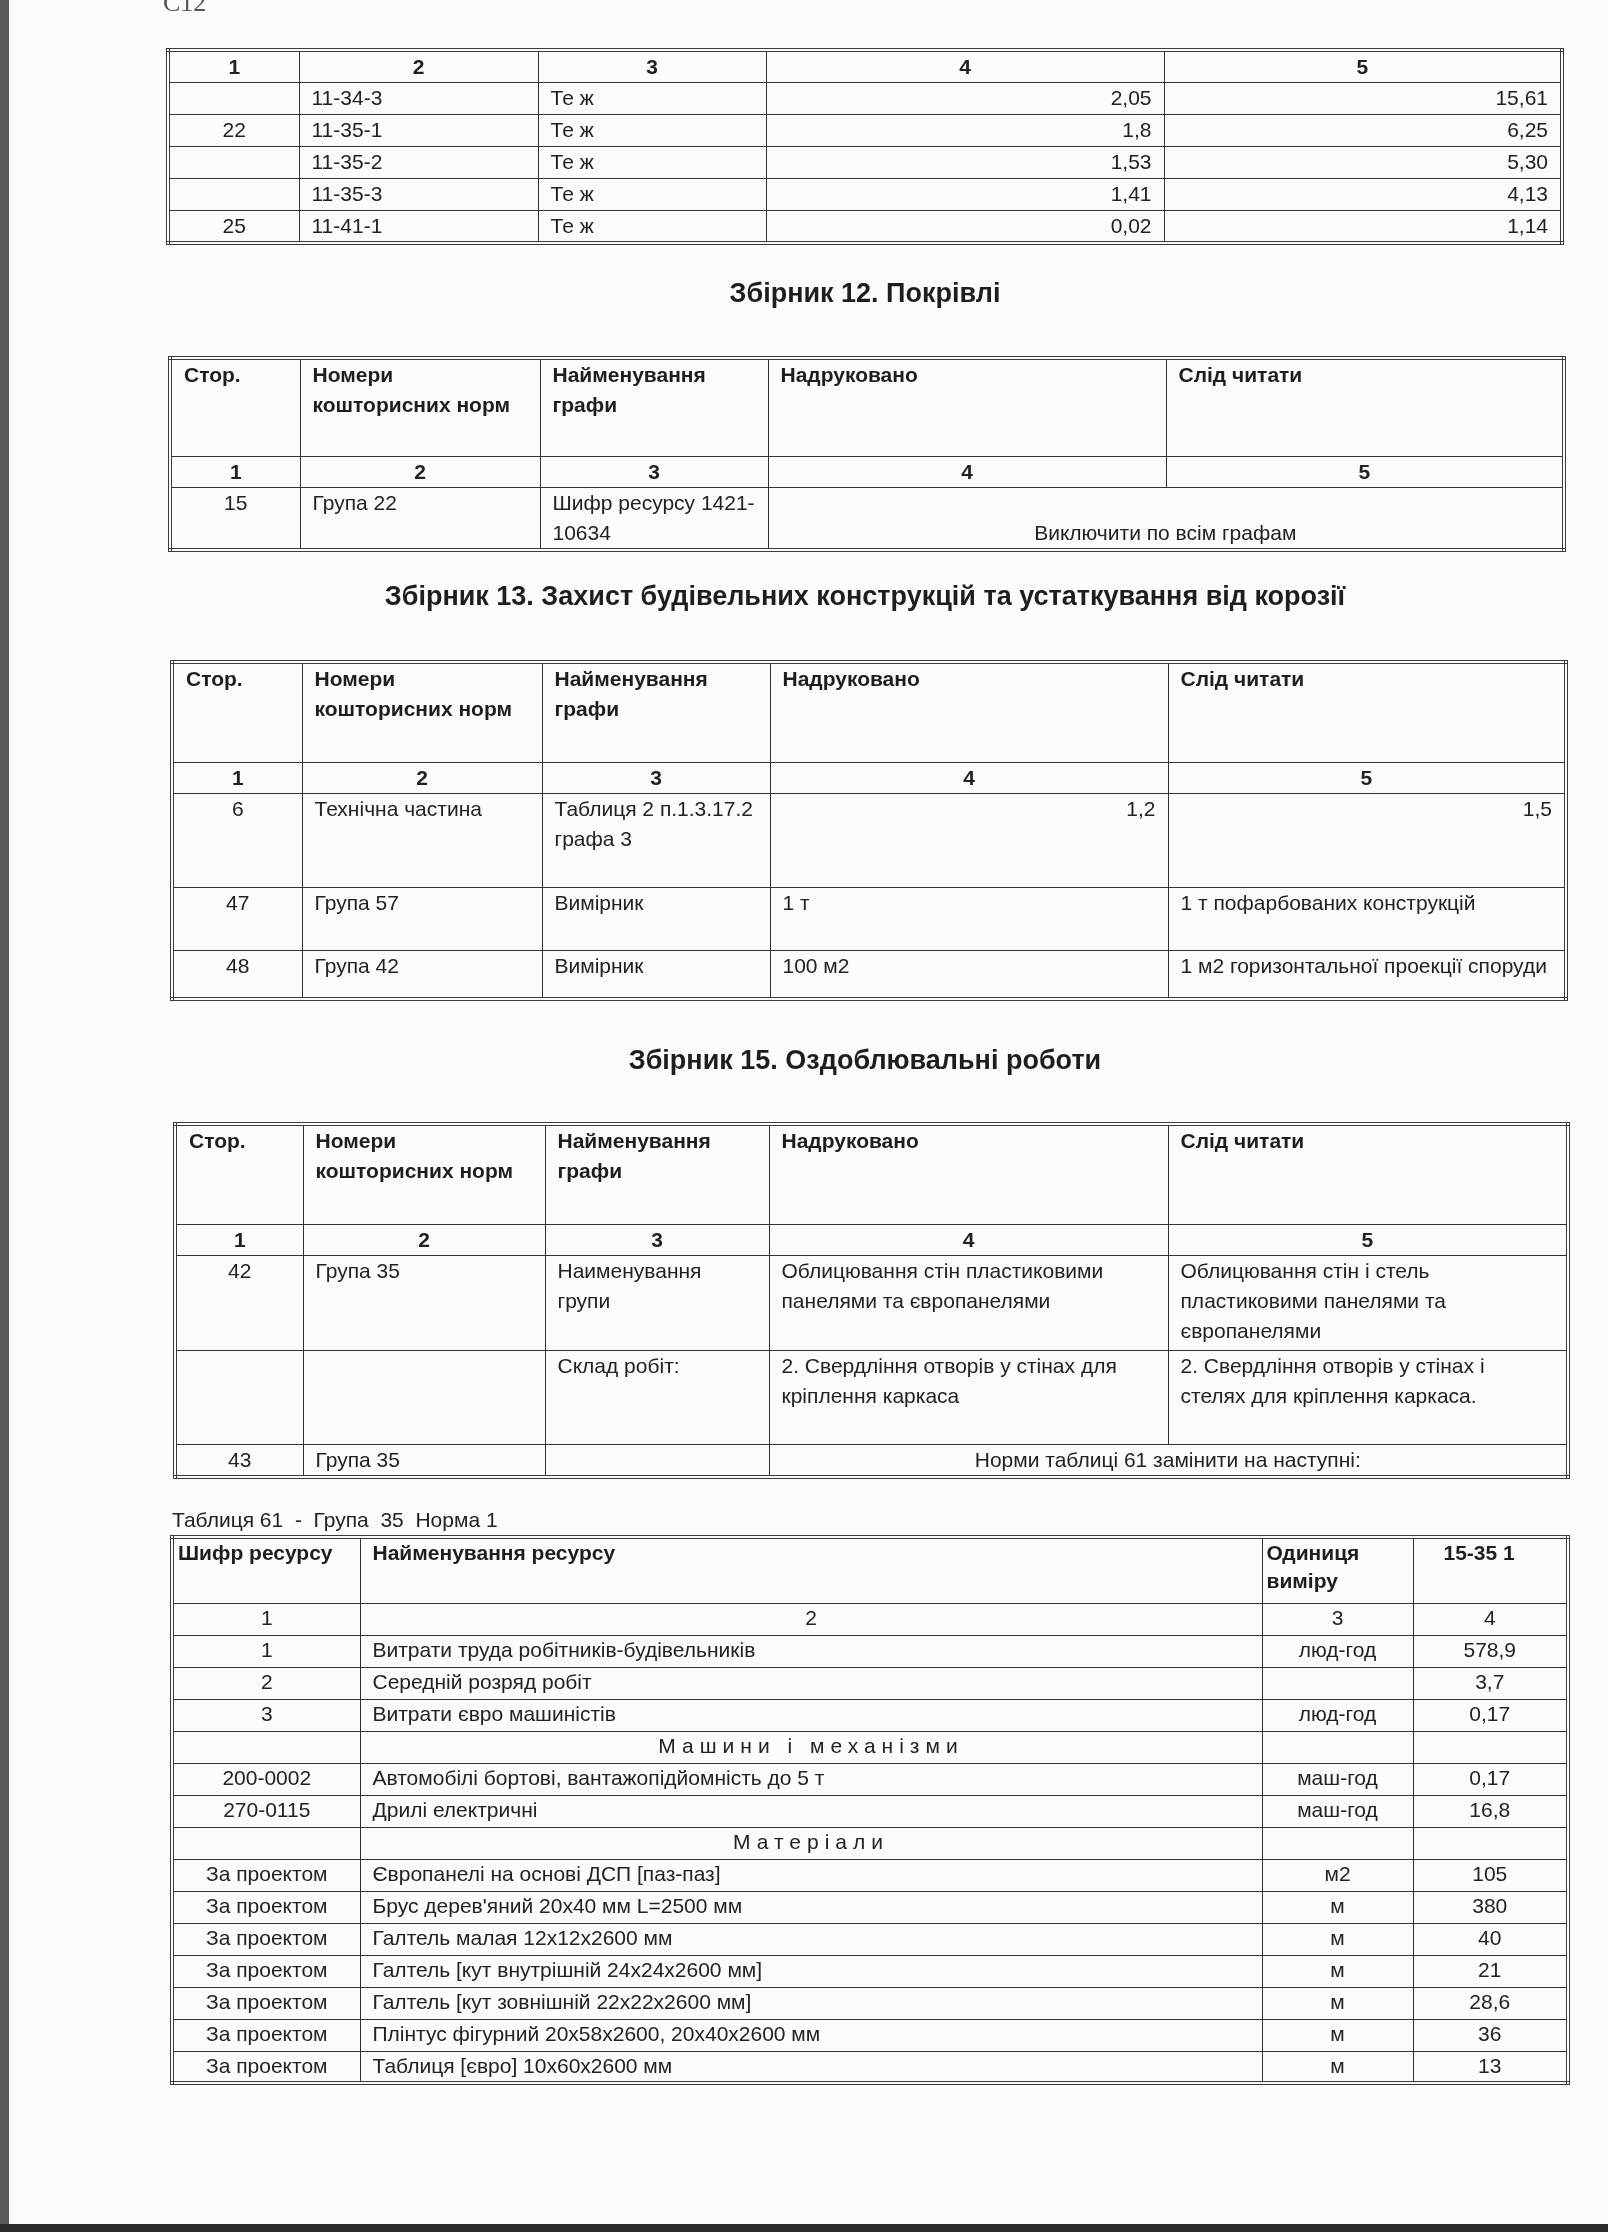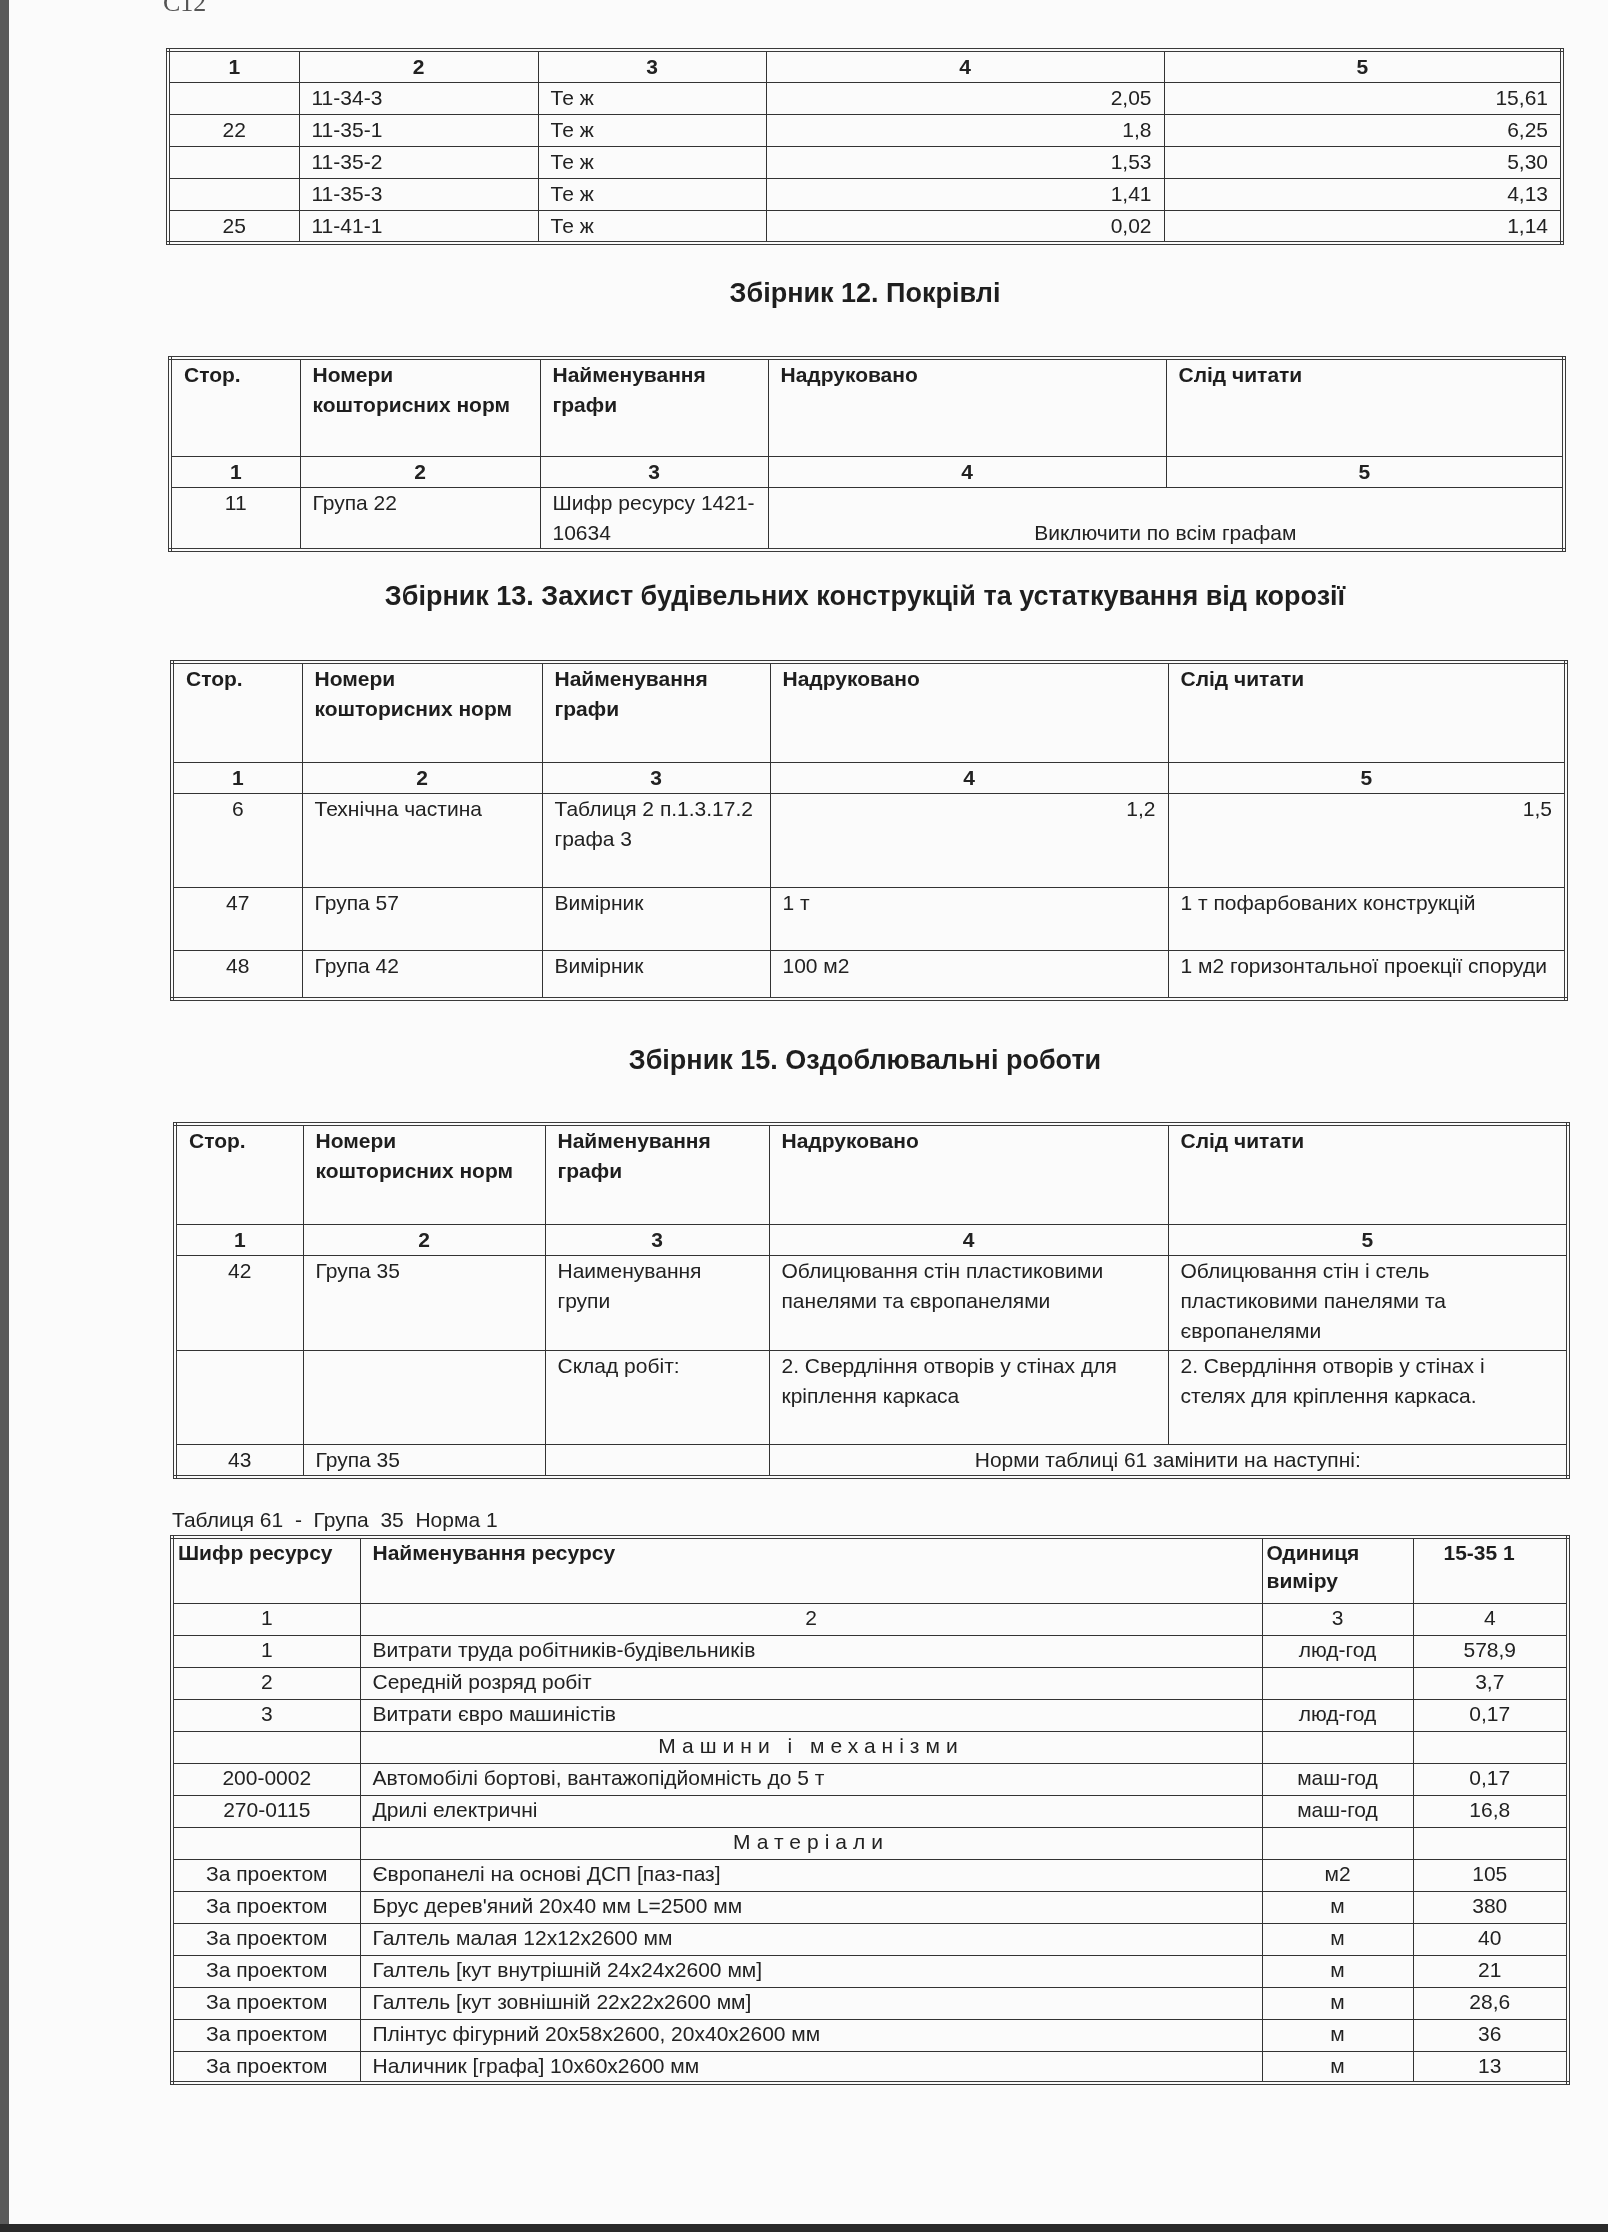--- a/index.html
+++ b/index.html
@@ -99,21 +99,21 @@
     <th>Слід читати</th>
   </tr>
   <tr class="numrow" style="height:31px">
     <td>1</td>
     <td>2</td>
     <td>3</td>
     <td>4</td>
     <td>5</td>
   </tr>
   <tr style="height:62px">
-    <td class="c">11</td>
+    <td class="c">15</td>
     <td>Група 22</td>
     <td>Шифр ресурсу 1421-10634</td>
     <td colspan="2" class="c bottom-text">Виключити по всім графам</td>
   </tr>
 </tbody>
   </table>
 
 <div class="title" style="top:581px;">Збірник 13. Захист будівельних конструкцій та устаткування від корозії</div>
 <table class="doc" style="left:170px;top:660px;width:1394px;">
   <colgroup>
@@ -303,18 +303,18 @@
     <td class="c">28,6</td>
   </tr>
   <tr style="height:32px">
     <td class="c" style="padding:0 4px;">За проектом</td>
     <td>Плінтус фігурний 20х58х2600, 20х40х2600 мм</td>
     <td class="c">м</td>
     <td class="c">36</td>
   </tr>
   <tr style="height:32px">
     <td class="c" style="padding:0 4px;">За проектом</td>
-    <td>Наличник [графа] 10х60х2600 мм</td>
+    <td>Таблиця [євро] 10х60х2600 мм</td>
     <td class="c">м</td>
     <td class="c">13</td>
   </tr>
 </tbody>
   </table>
 
 </body></html>

